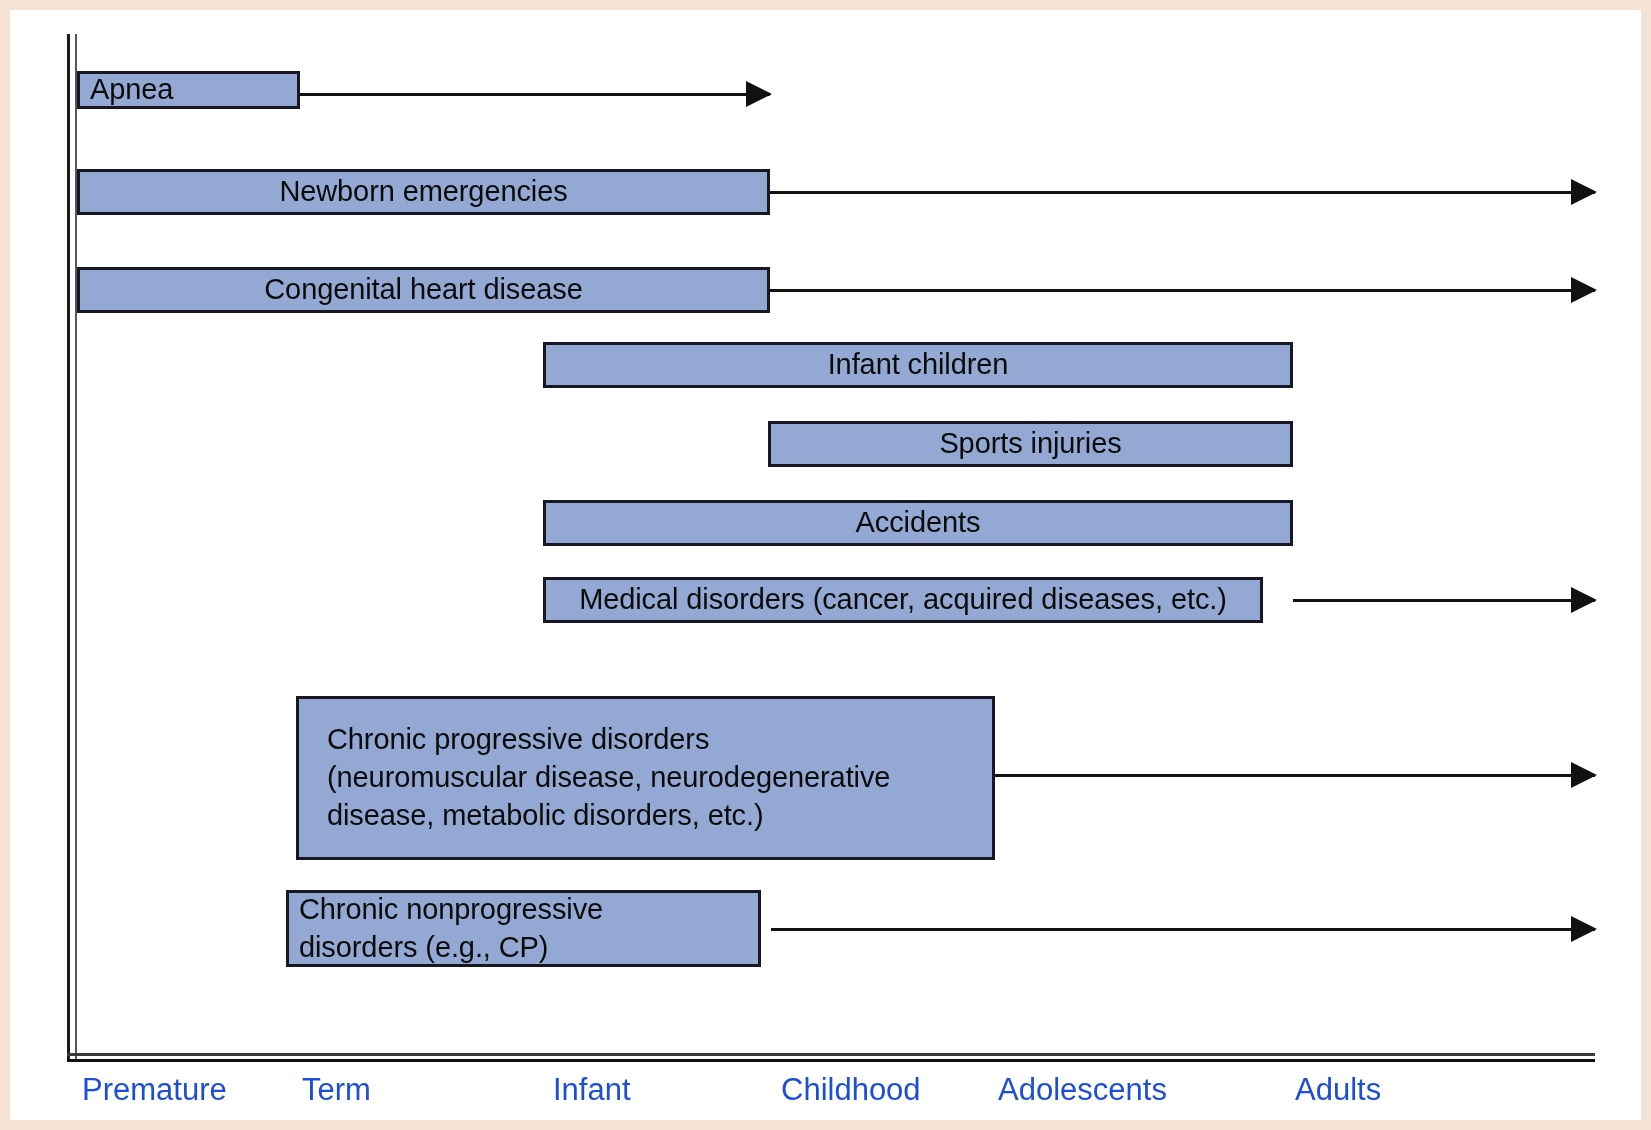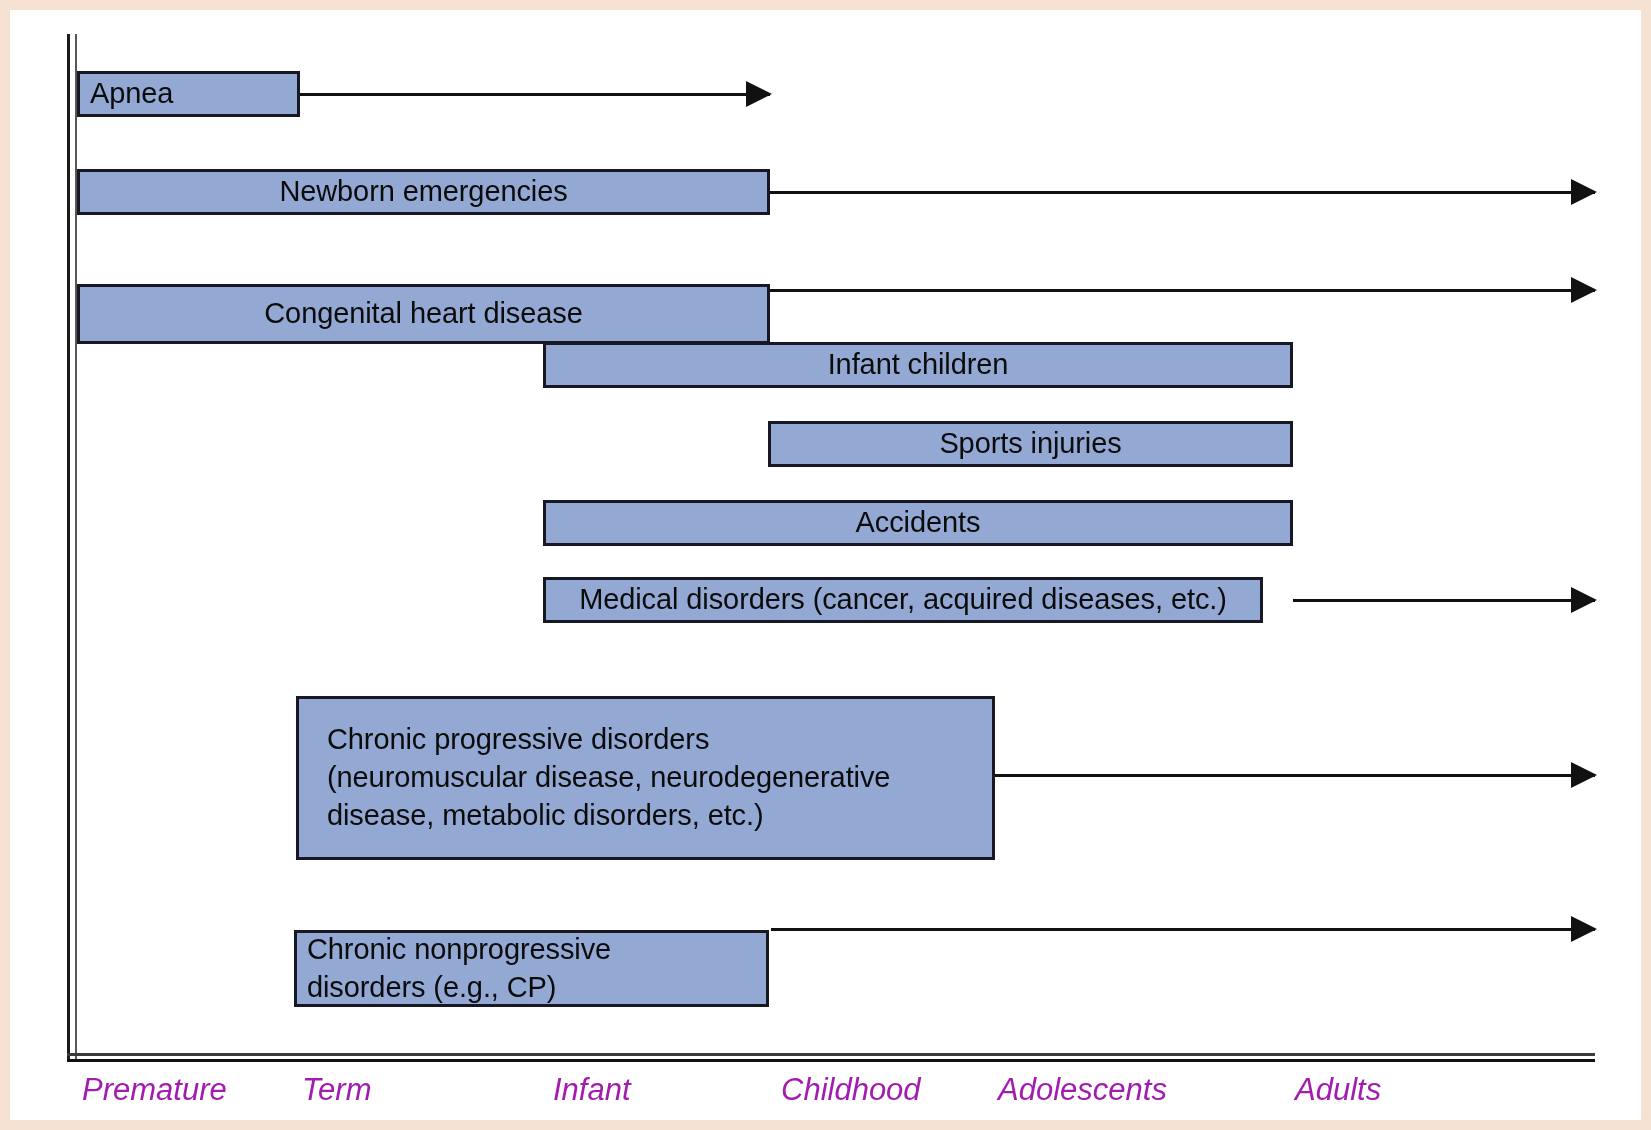--- a/index.html
+++ b/index.html
@@ -99,52 +99,51 @@
     height: 0;
     border-top: 13px solid transparent;
     border-bottom: 13px solid transparent;
     border-left: 26px solid #111111;
   }
   
   .xlabel {
     position: absolute;
     top: 1062px;
     font-size: 31px;
-    color: #a21caf;
+    color: #1d4ed8;
     white-space: nowrap;
-    font-style: italic;
   }
 </style>
 </head>
 <body>
 
 <div id="figure">
   <div id="plot">
 
     <div class="y-axis"></div>
     <div class="x-axis"></div>
 
     <div id="bars-layer">
         <div class="arrow" style="left: 290px; width: 470px; top: 83px;"></div>
-        <div class="bar left" style="left: 67px; top: 61px; width: 223px; height: 46px;"><span class="bar-text">Apnea</span></div>
+        <div class="bar left" style="left: 67px; top: 61px; width: 223px; height: 38px;"><span class="bar-text">Apnea</span></div>
         <div class="arrow" style="left: 760px; width: 825px; top: 181px;"></div>
         <div class="bar center" style="left: 67px; top: 159px; width: 693px; height: 46px;"><span class="bar-text">Newborn emergencies</span></div>
         <div class="arrow" style="left: 760px; width: 825px; top: 279px;"></div>
-        <div class="bar center" style="left: 67px; top: 257px; width: 693px; height: 60px; margin-top: 17px;"><span class="bar-text">Congenital heart disease</span></div>
+        <div class="bar center" style="left: 67px; top: 257px; width: 693px; height: 46px;"><span class="bar-text">Congenital heart disease</span></div>
         <div class="bar center" style="left: 533px; top: 332px; width: 750px; height: 46px;"><span class="bar-text">Infant children</span></div>
         <div class="bar center" style="left: 758px; top: 411px; width: 525px; height: 46px;"><span class="bar-text">Sports injuries</span></div>
         <div class="bar center" style="left: 533px; top: 490px; width: 750px; height: 46px;"><span class="bar-text">Accidents</span></div>
         <div class="arrow" style="left: 1283px; width: 302px; top: 589px;"></div>
         <div class="bar center" style="left: 533px; top: 567px; width: 720px; height: 46px;"><span class="bar-text">Medical disorders (cancer, acquired diseases, etc.)</span></div>
         <div class="arrow" style="left: 985px; width: 600px; top: 763.5px;"></div>
         <div class="bar block" style="left: 286px; top: 686px; width: 699px; height: 164px;"><span class="bar-text">Chronic progressive disorders
 (neuromuscular disease, neurodegenerative
 disease, metabolic disorders, etc.)</span></div>
         <div class="arrow" style="left: 761px; width: 824px; top: 917.5px;"></div>
-        <div class="bar block-tight" style="left: 284px; top: 880px; width: 475px; height: 77px; margin-top: 40px;"><span class="bar-text">Chronic nonprogressive
+        <div class="bar block-tight" style="left: 276px; top: 880px; width: 475px; height: 77px;"><span class="bar-text">Chronic nonprogressive
 disorders (e.g., CP)</span></div>
       </div>
     <div id="ticks-layer">
         <div class="xlabel" style="left: 72px;">Premature</div>
         <div class="xlabel" style="left: 292px;">Term</div>
         <div class="xlabel" style="left: 543px;">Infant</div>
         <div class="xlabel" style="left: 771px;">Childhood</div>
         <div class="xlabel" style="left: 988px;">Adolescents</div>
         <div class="xlabel" style="left: 1285px;">Adults</div>
       </div>

